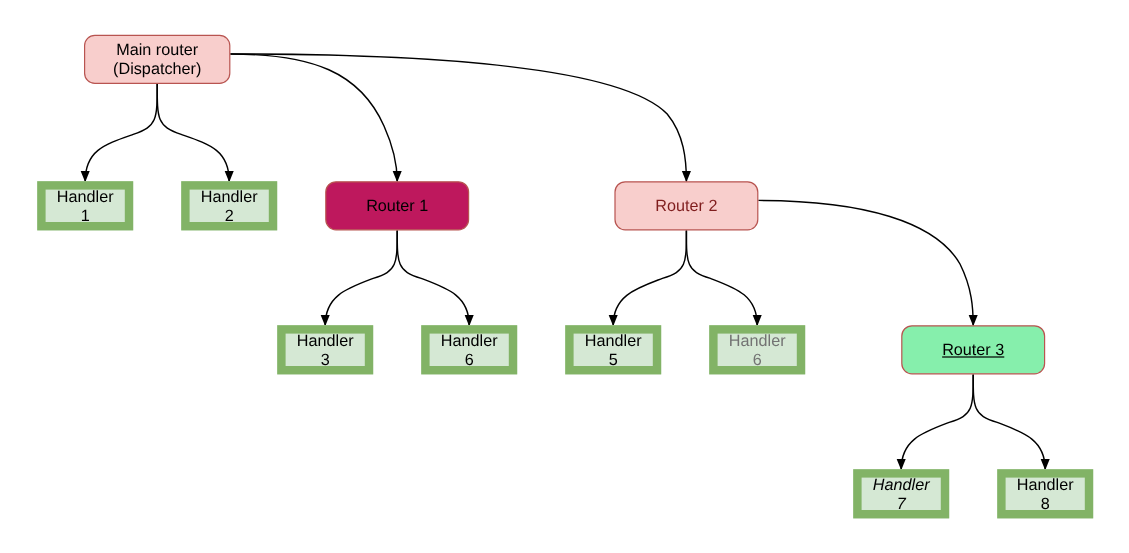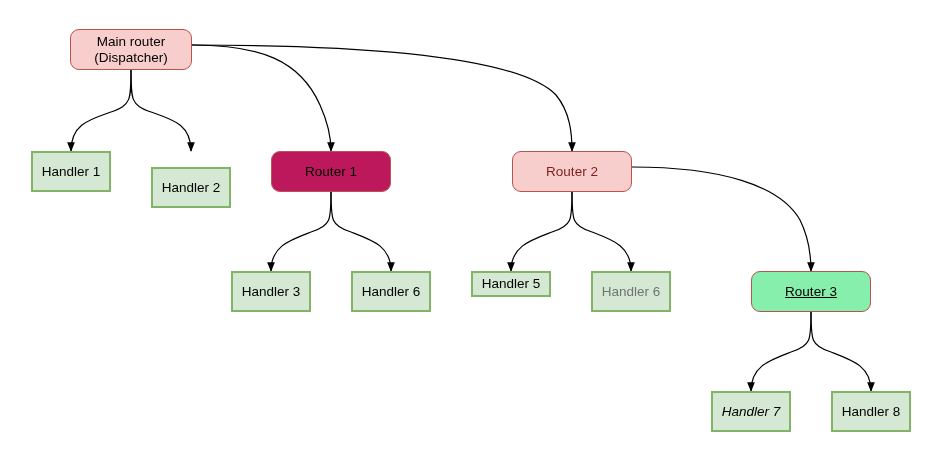--- a/index.html
+++ b/index.html
@@ -42,21 +42,21 @@
     font-family: "Liberation Sans", sans-serif;
     white-space: pre-line;
   }
   .node.router {
     background: #f8cecc;
     border: 1px solid #b85450;
     border-radius: 9px;
   }
   .node.handler {
     background: #d5e8d4;
-    border: 2px solid #000000;
+    border: 7px solid #000000;
     border-radius: 0;
   }
   .node-label {
     display: block;
     padding: 0 4px;
   }
 </style>
 </head>
 <body>
 
@@ -80,25 +80,25 @@
         <path class="edge-path" d="M 632 167 C 720 167 780 185 800 220 C 810 240 811 257 811 271" stroke="#000000" marker-end="url(#arrowhead)"></path>
         <path class="edge-path" d="M 811 312 C 811 340 811 346 791 352 C 770 360 751 366 751 391" stroke="#000000" marker-end="url(#arrowhead)"></path>
         <path class="edge-path" d="M 811 312 C 811 340 811 346 831 352 C 852 360 871 366 871 391" stroke="#000000" marker-end="url(#arrowhead)"></path>
       </g>
   </svg>
 
   <div id="nodes-group">
       <div class="node router" style="left: 70px; top: 29px; width: 122px; height: 41px; background: rgb(248, 206, 204); border-color: rgb(184, 84, 80); color: rgb(0, 0, 0);"><span class="node-label">Main router
 (Dispatcher)</span></div>
       <div class="node handler" style="left: 31px; top: 151px; width: 80px; height: 41px; background: rgb(213, 232, 212); border-color: rgb(130, 179, 102); color: rgb(0, 0, 0);"><span class="node-label">Handler 1</span></div>
-      <div class="node handler" style="left: 151px; top: 151px; width: 80px; height: 41px; background: rgb(213, 232, 212); border-color: rgb(130, 179, 102); color: rgb(0, 0, 0); margin-top: 16px;"><span class="node-label">Handler 2</span></div>
+      <div class="node handler" style="left: 151px; top: 151px; width: 80px; height: 41px; background: rgb(213, 232, 212); border-color: rgb(130, 179, 102); color: rgb(0, 0, 0);"><span class="node-label">Handler 2</span></div>
       <div class="node router" style="left: 271px; top: 151px; width: 120px; height: 41px; background: #be185d; border-color: rgb(184, 84, 80); color: rgb(0, 0, 0);"><span class="node-label">Router 1</span></div>
       <div class="node router" style="left: 512px; top: 151px; width: 120px; height: 41px; background: rgb(248, 206, 204); border-color: rgb(184, 84, 80); color: #7f1d1d;"><span class="node-label">Router 2</span></div>
       <div class="node handler" style="left: 231px; top: 271px; width: 80px; height: 41px; background: rgb(213, 232, 212); border-color: rgb(130, 179, 102); color: rgb(0, 0, 0);"><span class="node-label">Handler 3</span></div>
       <div class="node handler" style="left: 351px; top: 271px; width: 80px; height: 41px; background: rgb(213, 232, 212); border-color: rgb(130, 179, 102); color: rgb(0, 0, 0);"><span class="node-label">Handler 6</span></div>
-      <div class="node handler" style="left: 471px; top: 271px; width: 80px; height: 26px; background: rgb(213, 232, 212); border-color: rgb(130, 179, 102); color: rgb(0, 0, 0);"><span class="node-label">Handler 5</span></div>
+      <div class="node handler" style="left: 471px; top: 271px; width: 80px; height: 41px; background: rgb(213, 232, 212); border-color: rgb(130, 179, 102); color: rgb(0, 0, 0);"><span class="node-label">Handler 5</span></div>
       <div class="node handler" style="left: 591px; top: 271px; width: 80px; height: 41px; background: rgb(213, 232, 212); border-color: rgb(130, 179, 102); color: #737373;"><span class="node-label">Handler 6</span></div>
       <div class="node router" style="left: 751px; top: 271px; width: 120px; height: 41px; background: #86efac; border-color: rgb(184, 84, 80); color: rgb(0, 0, 0); text-decoration: underline;"><span class="node-label">Router 3</span></div>
       <div class="node handler" style="left: 711px; top: 391px; width: 80px; height: 41px; background: rgb(213, 232, 212); border-color: rgb(130, 179, 102); color: rgb(0, 0, 0); font-style: italic;"><span class="node-label">Handler 7</span></div>
       <div class="node handler" style="left: 831px; top: 391px; width: 80px; height: 41px; background: rgb(213, 232, 212); border-color: rgb(130, 179, 102); color: rgb(0, 0, 0);"><span class="node-label">Handler 8</span></div>
     </div>
 
 </div>
 
 </body></html>

